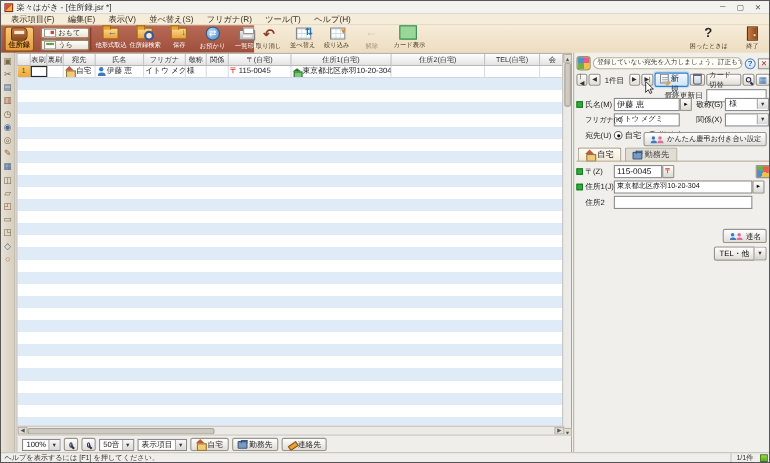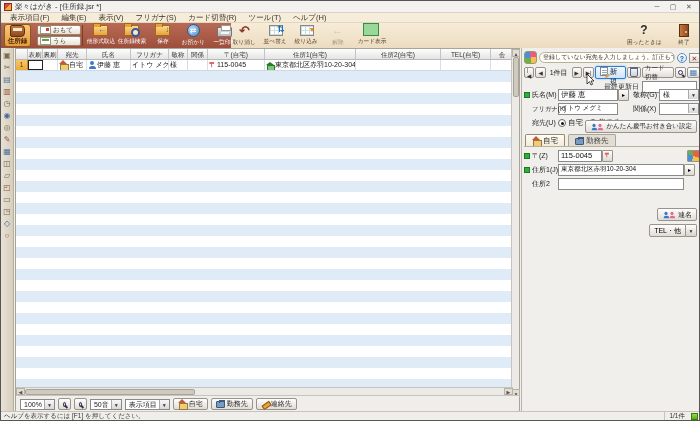--- a/index.html
+++ b/index.html
@@ -182,22 +182,22 @@
       <span class="winbtn">─</span>
       <span class="winbtn">▢</span>
       <span class="winbtn">✕</span>
     </div>
   </div>
 
   <div class="menubar">
     <span class="menuitem">表示項目(F)</span>
     <span class="menuitem">編集(E)</span>
     <span class="menuitem">表示(V)</span>
-    <span class="menuitem">フリガナ(S)</span>
-    <span class="menuitem">カード切替(R)</span>
+    <span class="menuitem">並べ替え(S)</span>
+    <span class="menuitem">フリガナ(R)</span>
     <span class="menuitem">ツール(T)</span>
     <span class="menuitem">ヘルプ(H)</span>
   </div>
 
   <div class="toolbar">
     <div class="tb-red"></div>
     <div class="tb-mode">
       <span class="ic i-book"></span>
       <span class="lbl">住所録</span>
     </div>

